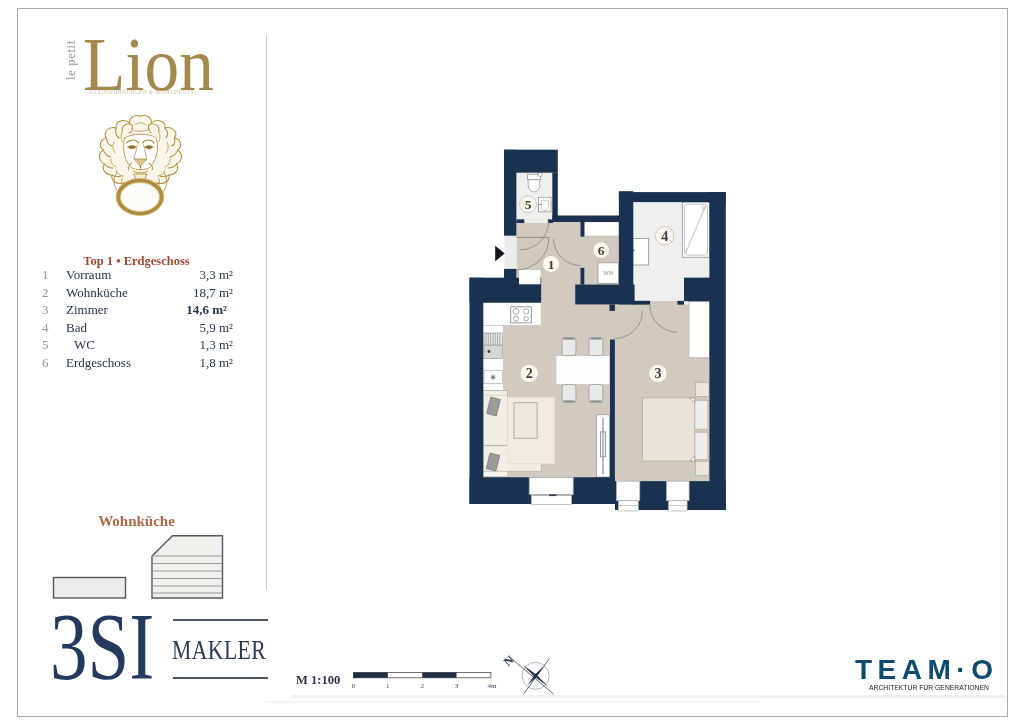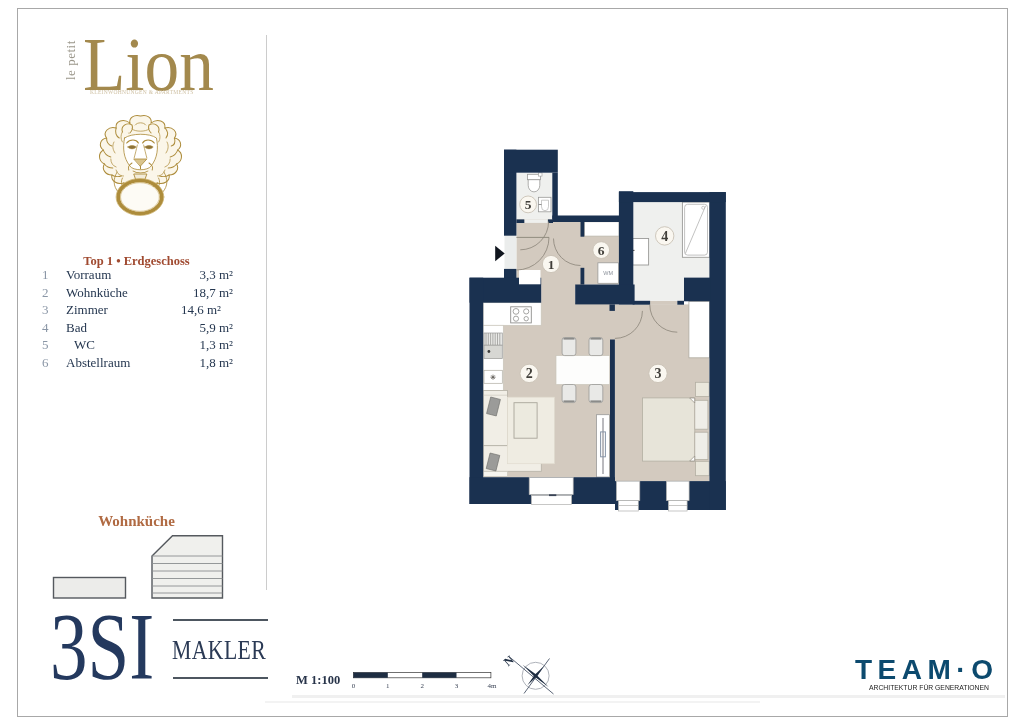--- a/index.html
+++ b/index.html
@@ -59,27 +59,27 @@
 <div class="abs" style="left:40px;top:225.5px;width:193px;text-align:center;color:#a04a30;font-weight:bold;font-size:12.5px;margin-top:28px;">Top 1 • Erdgeschoss</div>
 
 <div class="abs" style="left:42px;top:260px;width:191px;color:#24364f;font-size:13px;">
 
   <div style="height:7px;"></div>
 
   <div style="position:relative;height:17.6px;"><span style="color:#8a96a6;">1</span><span style="position:absolute;left:24px;">Vorraum</span><span style="position:absolute;right:0;margin-left:36px;">3,3 m²</span></div>
 
   <div style="position:relative;height:17.6px;"><span style="color:#8a96a6;">2</span><span style="position:absolute;left:24px;">Wohnküche</span><span style="position:absolute;right:0;">18,7 m²</span></div>
 
-  <div style="position:relative;height:17.6px;"><span style="color:#8a96a6;">3</span><span style="position:absolute;left:24px;">Zimmer</span><span style="position:absolute;right:12px;">14,6 m²</span></div>
+  <div style="position:relative;height:17.6px;"><span style="color:#8a96a6;">3</span><span style="position:absolute;left:24px;">Zimmer</span><span style="position:absolute;right:6px;font-weight:bold;">14,6 m²</span></div>
 
   <div style="position:relative;height:17.6px;"><span style="color:#8a96a6;">4</span><span style="position:absolute;left:24px;">Bad</span><span style="position:absolute;right:0;">5,9 m²</span></div>
 
   <div style="position:relative;height:17.6px;"><span style="color:#8a96a6;">5</span><span style="position:absolute;left:24px;margin-left:8px;">WC</span><span style="position:absolute;right:0;">1,3 m²</span></div>
 
-  <div style="position:relative;height:17.6px;"><span style="color:#8a96a6;">6</span><span style="position:absolute;left:24px;">Abstellraum</span><span style="position:absolute;right:0;">1,8 m²</span></div>
+  <div style="position:relative;height:17.6px;"><span style="color:#8a96a6;">6</span><span style="position:absolute;left:24px;">Erdgeschoss</span><span style="position:absolute;right:0;">1,8 m²</span></div>
 </div>
 
 <div class="abs" style="left:40px;top:512.5px;width:193px;text-align:center;color:#b06a42;font-weight:bold;font-size:15px;">Wohnküche</div>
 
 <svg class="abs" style="left:40px;top:530px;" width="200" height="72" viewBox="0 0 200 72">
 
   <rect x="13.5" y="47.5" width="72" height="20.5" fill="#ececea" stroke="#55595e" stroke-width="1.4"></rect>
 
   <polygon points="112,26 132.5,5.8 182.5,5.8 182.5,68 112,68" fill="#f0f0ed" stroke="#55595e" stroke-width="1.4"></polygon>
   <line x1="112" y1="26" x2="182.5" y2="26" stroke="#8a8d90" stroke-width="0.9"></line>

